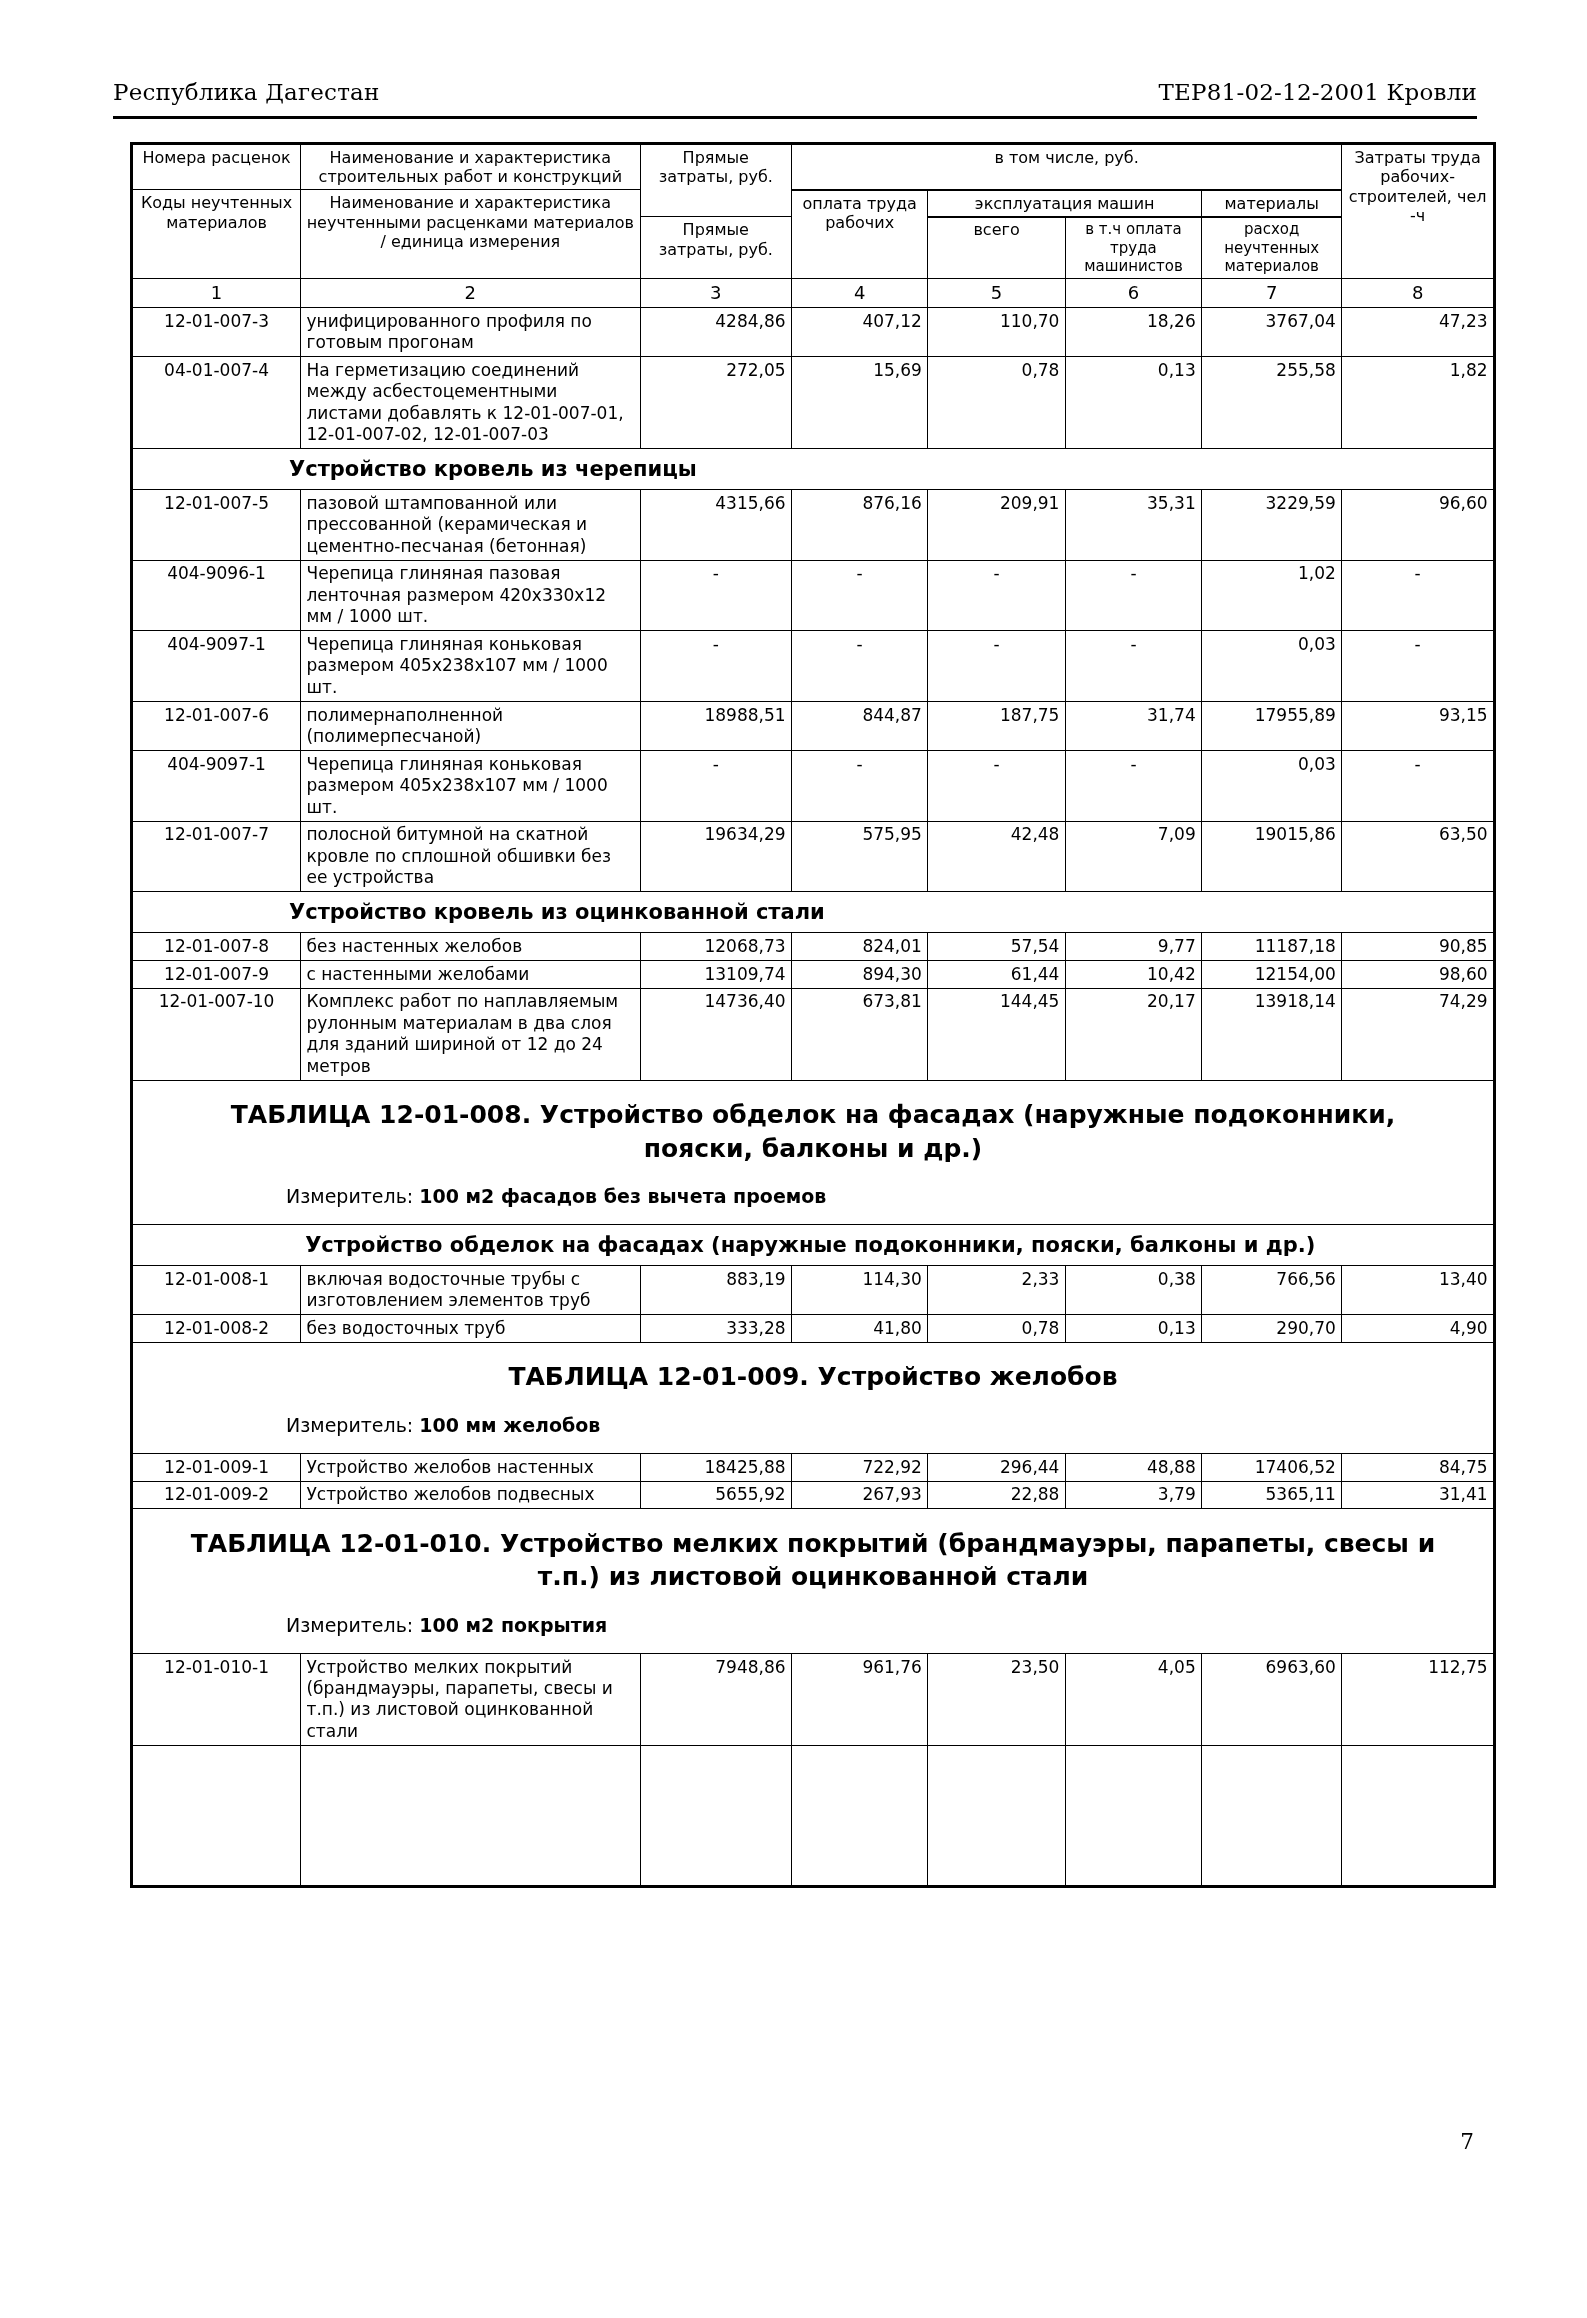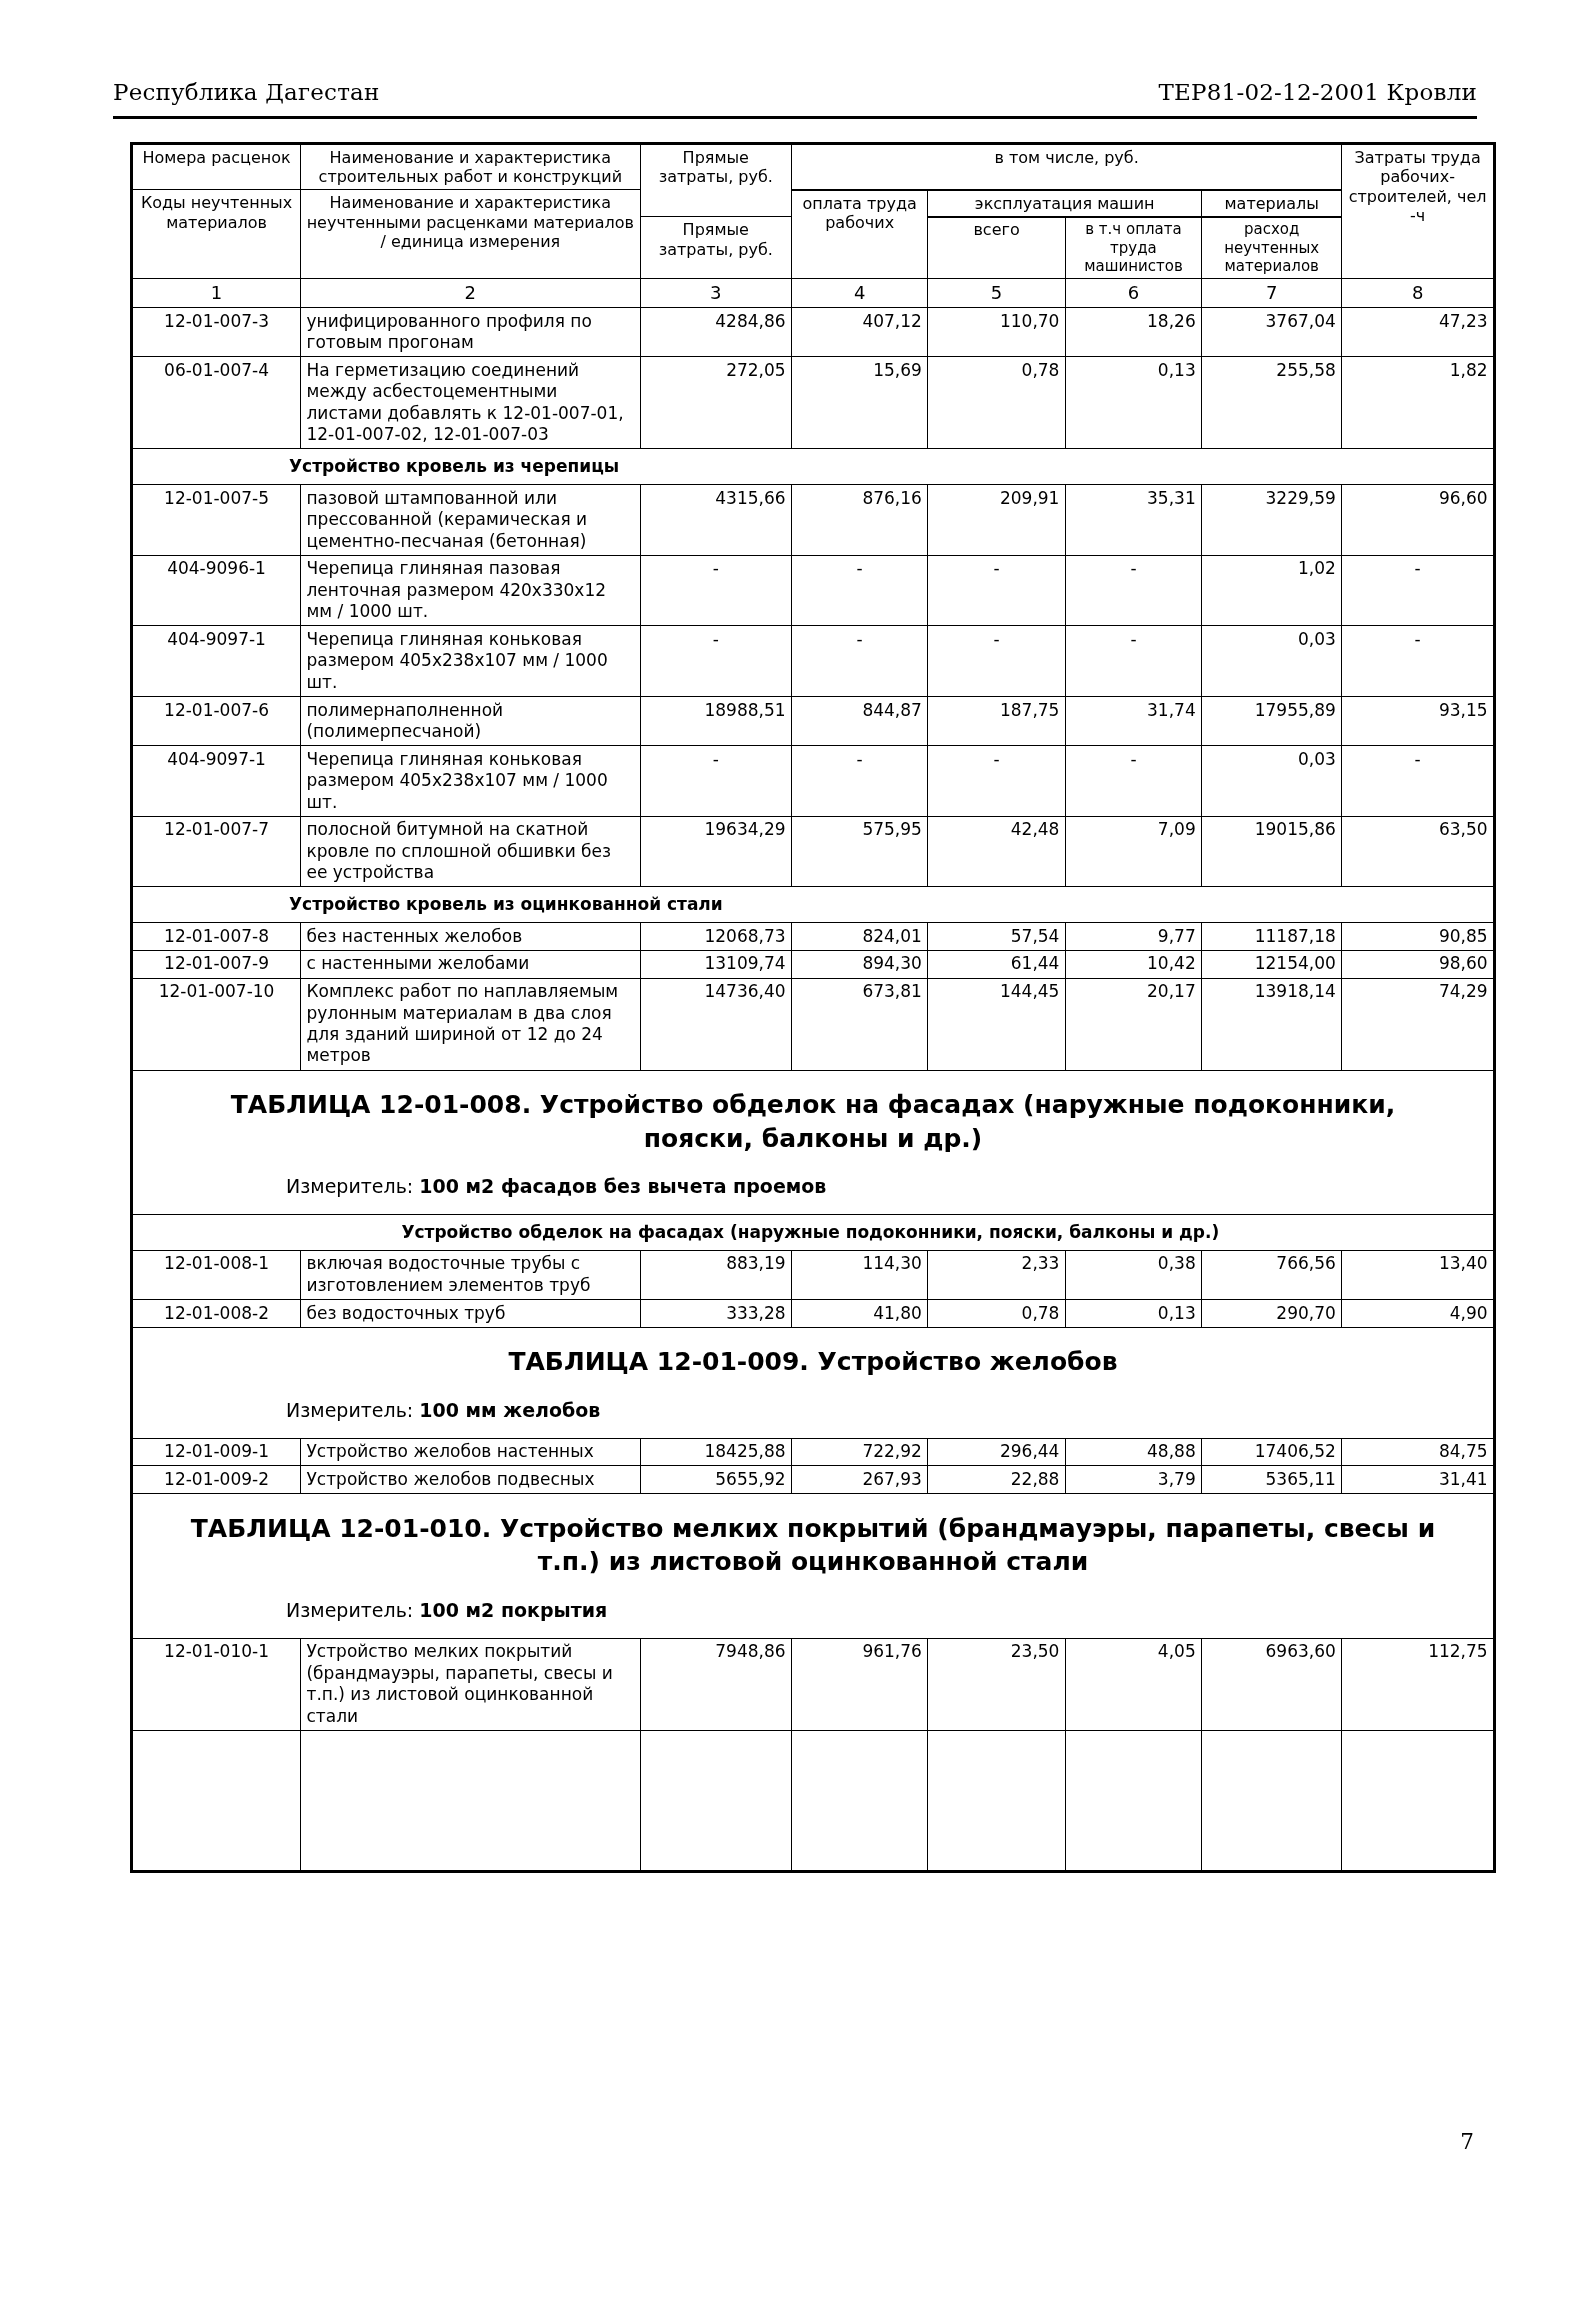--- a/index.html
+++ b/index.html
@@ -108,21 +108,21 @@
     padding-right: 8px;
   }
   td.dash {
     text-align: center;
     font-size: 17px;
   }
 
   tr.section td {
     text-align: left;
     font-weight: bold;
-    font-size: 17px;
+    font-size: 21px;
     padding: 6.7px 5.4px 6.7px 0;
   }
   tr.section td .secinner {
     padding-left: 156px;
   }
   tr.section.center td .secinner {
     padding-left: 0;
     text-align: center;
   }
 
@@ -217,21 +217,21 @@
             <td class="code">12-01-007-3</td>
             <td class="desc">унифицированного профиля по готовым прогонам</td>
             <td class="num">4284,86</td>
             <td class="num">407,12</td>
             <td class="num">110,70</td>
             <td class="num">18,26</td>
             <td class="num">3767,04</td>
             <td class="num">47,23</td>
           </tr>
           <tr class="datarow">
-            <td class="code">06-01-007-4</td>
+            <td class="code">04-01-007-4</td>
             <td class="desc">На герметизацию соединений между асбестоцементными листами добавлять к 12-01-007-01, 12-01-007-02, 12-01-007-03</td>
             <td class="num">272,05</td>
             <td class="num">15,69</td>
             <td class="num">0,78</td>
             <td class="num">0,13</td>
             <td class="num">255,58</td>
             <td class="num">1,82</td>
           </tr>
           <tr class="section">
             <td colspan="8">

